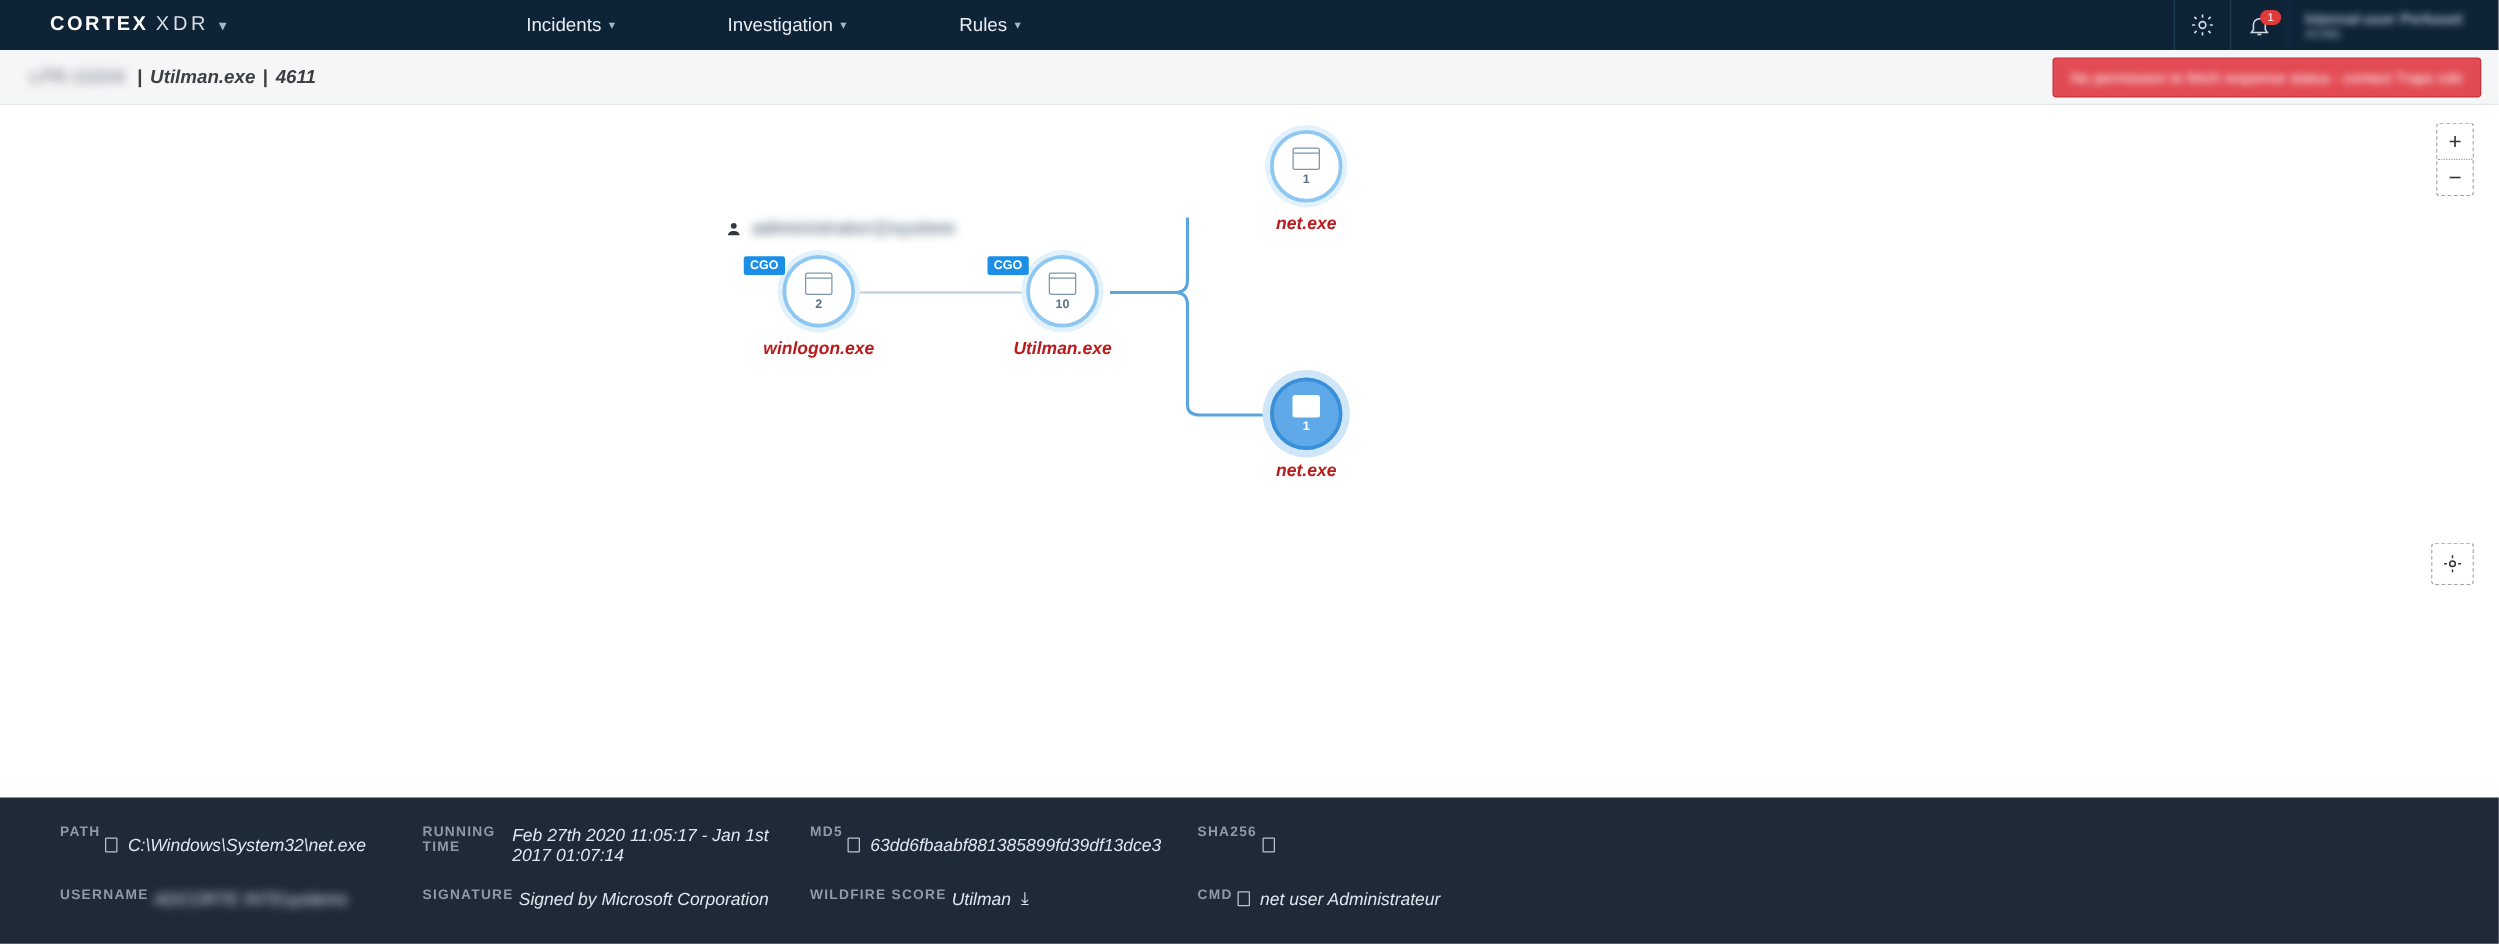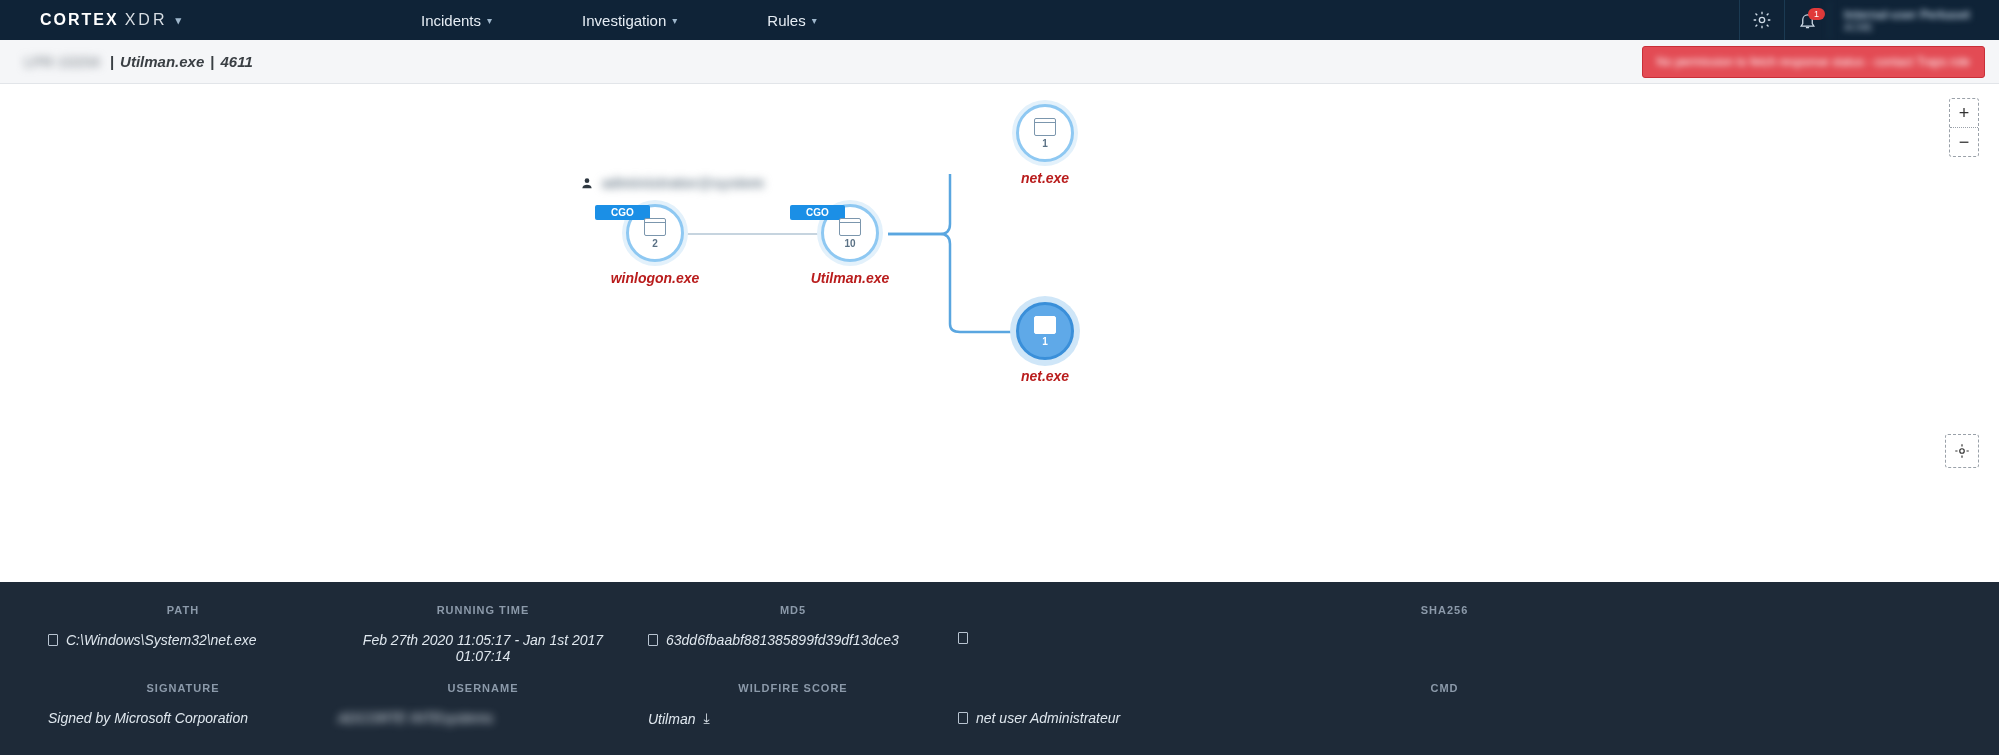--- a/index.html
+++ b/index.html
@@ -235,21 +235,21 @@
   }
   .node-circle.selected .count { color: #fff; }
   .node-tag {
     position: absolute;
     left: -34px;
     top: -2px;
     background: #1b8fe6;
     color: #fff;
     font-size: 10px;
     font-weight: 700;
-    padding: 2px 16px;
+    padding: 2px 5px;
     border-radius: 2px;
   }
   .node-label {
     margin-top: 8px;
     font-style: italic;
     font-size: 14px;
     font-weight: 600;
     color: #b91c1c;
   }
 
@@ -268,24 +268,23 @@
     right: 0;
     background: #1e2a38;
     color: #dfe7ee;
     padding: 22px 48px 28px;
     display: grid;
     grid-template-columns: 290px 310px 310px 1fr;
     row-gap: 18px;
   }
   .field {
     display: flex;
-    flex-direction: column;
-    gap: 16px;
+    flex-direction: row;
+    gap: 4px;
     padding-right: 20px;
-    text-align: center;
   }
   .field .label {
     font-size: 11px;
     letter-spacing: 1px;
     color: #8c9aaa;
     font-weight: 600;
   }
   .field .value {
     font-size: 14px;
     font-style: italic;
@@ -454,32 +453,32 @@
       <span>63dd6fbaabf881385899fd39df13dce3</span>
     </div>
   </div>
   <div class="field">
     <div class="label">SHA256</div>
     <div class="value">
       <span class="doc-icon"></span>
     </div>
   </div>
   <div class="field">
-    <div class="label">SIGNATURE</div>
-    <div class="value">
-        <span>Signed by Microsoft Corporation</span>
-      </div>
-  </div>
-  <div class="field">
     <div class="label">USERNAME</div>
     <div class="value blurred">
         <span>ADCORTE INTEsystems</span>
       </div>
   </div>
   <div class="field">
+    <div class="label">SIGNATURE</div>
+    <div class="value">
+        <span>Signed by Microsoft Corporation</span>
+      </div>
+  </div>
+  <div class="field">
     <div class="label">WILDFIRE SCORE</div>
     <div class="value">
       <span>Utilman</span>
       <span class="dl-icon">⤓</span>
     </div>
   </div>
   <div class="field">
     <div class="label">CMD</div>
     <div class="value">
       <span class="doc-icon"></span>

